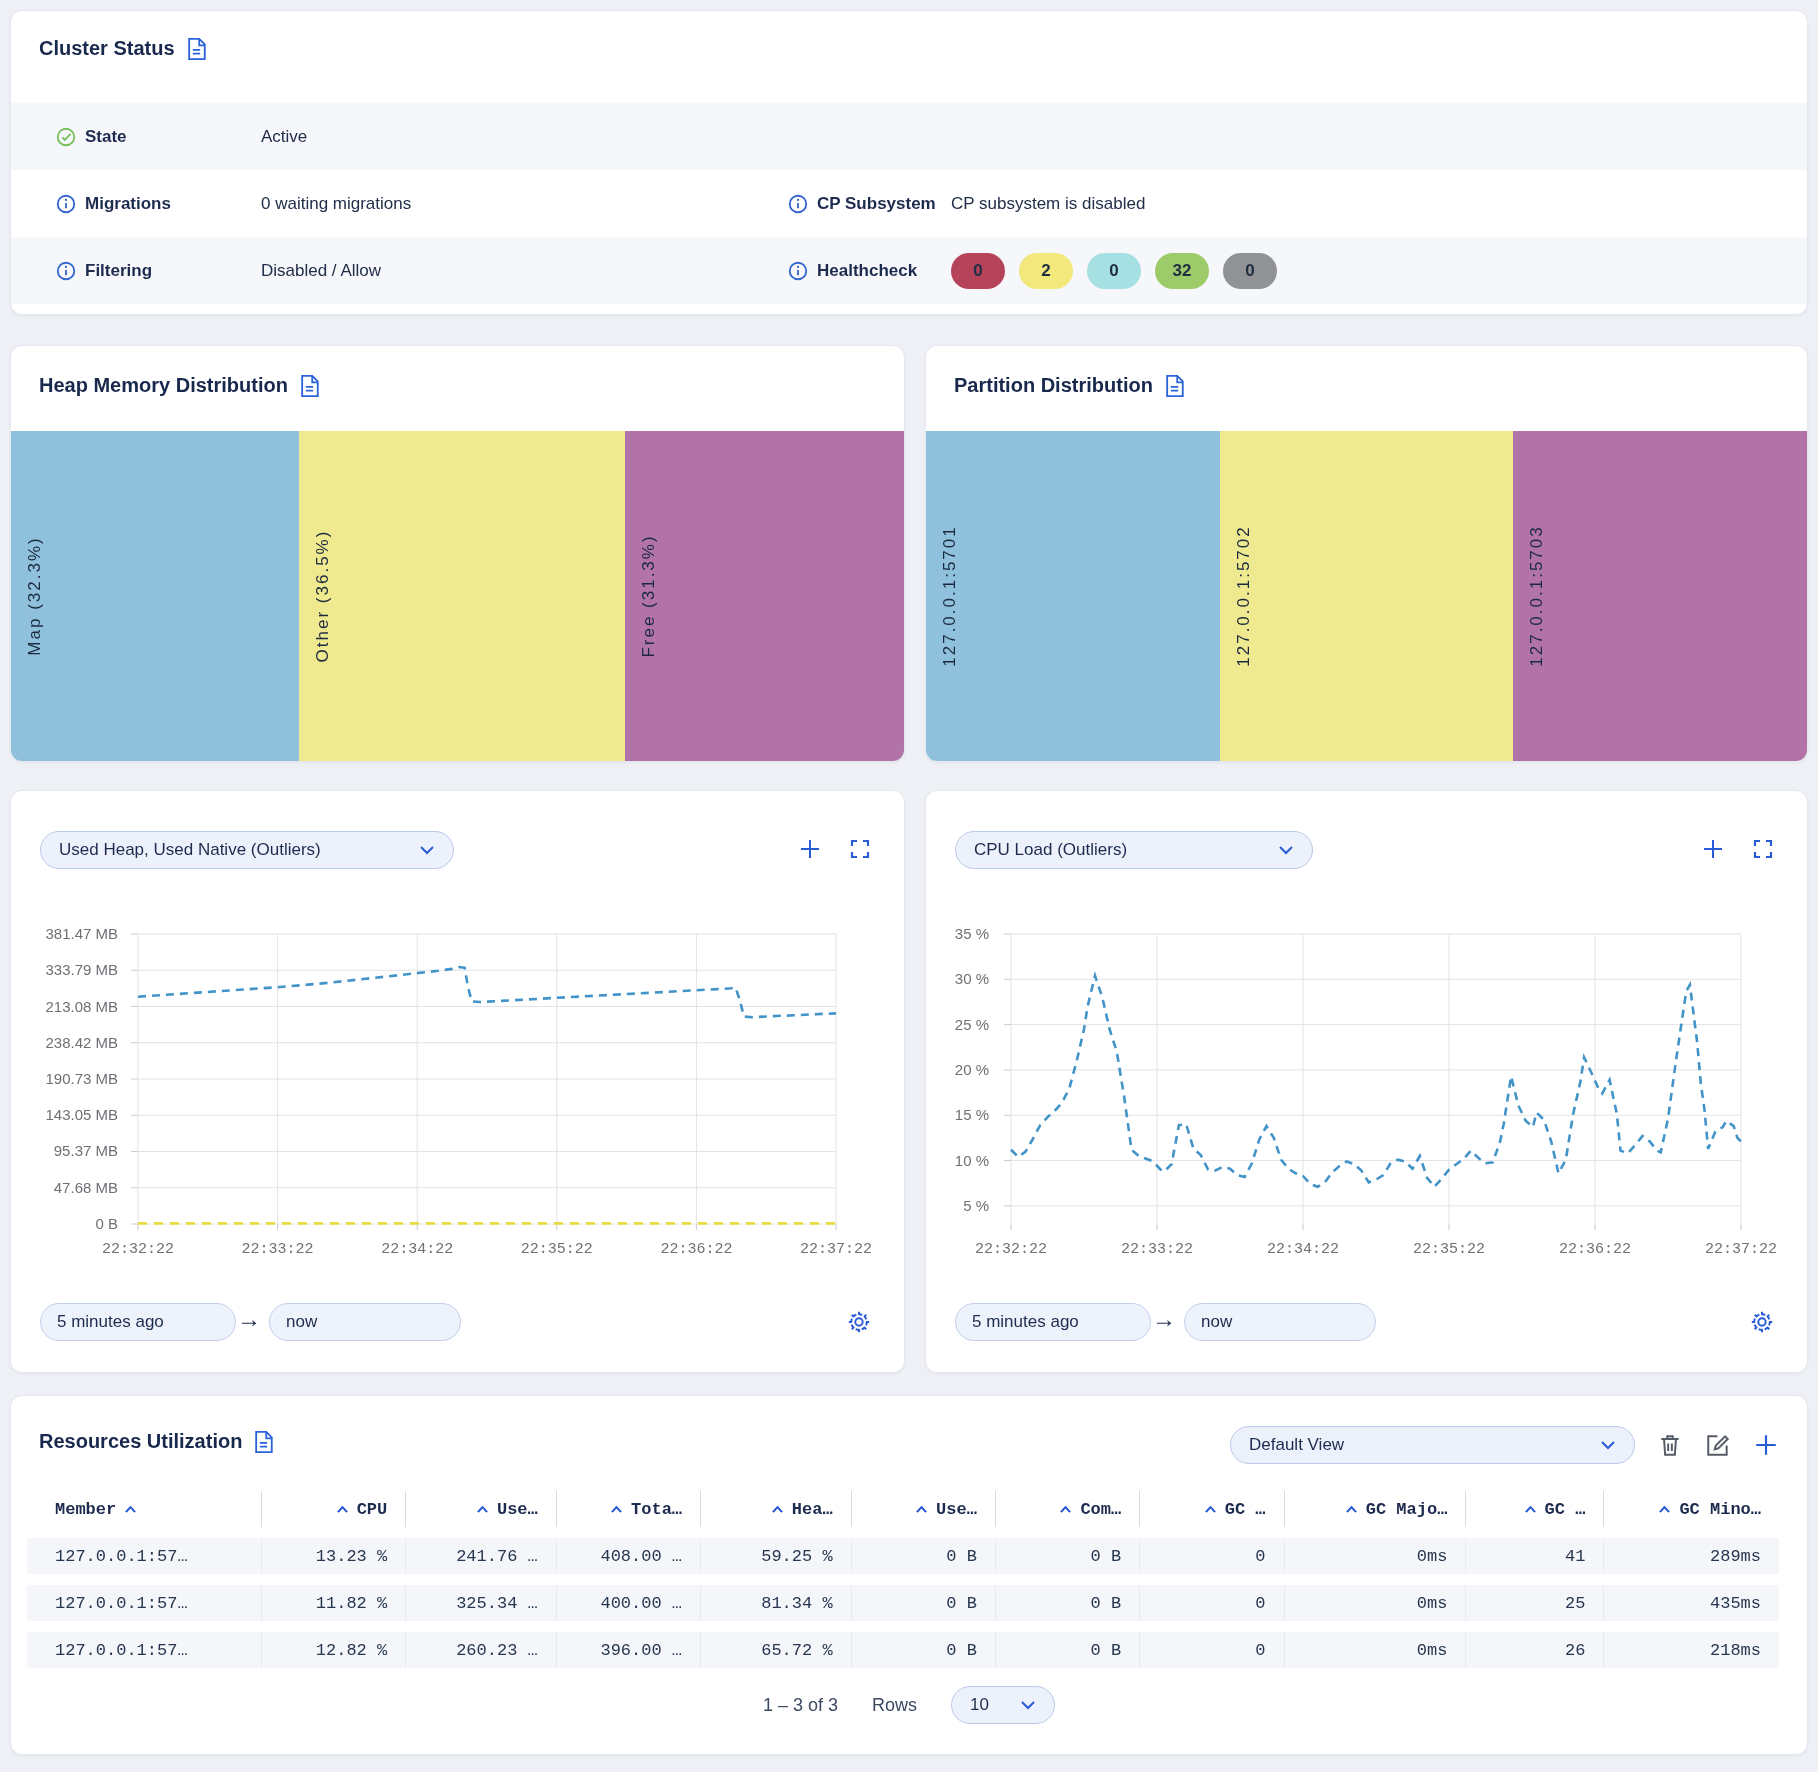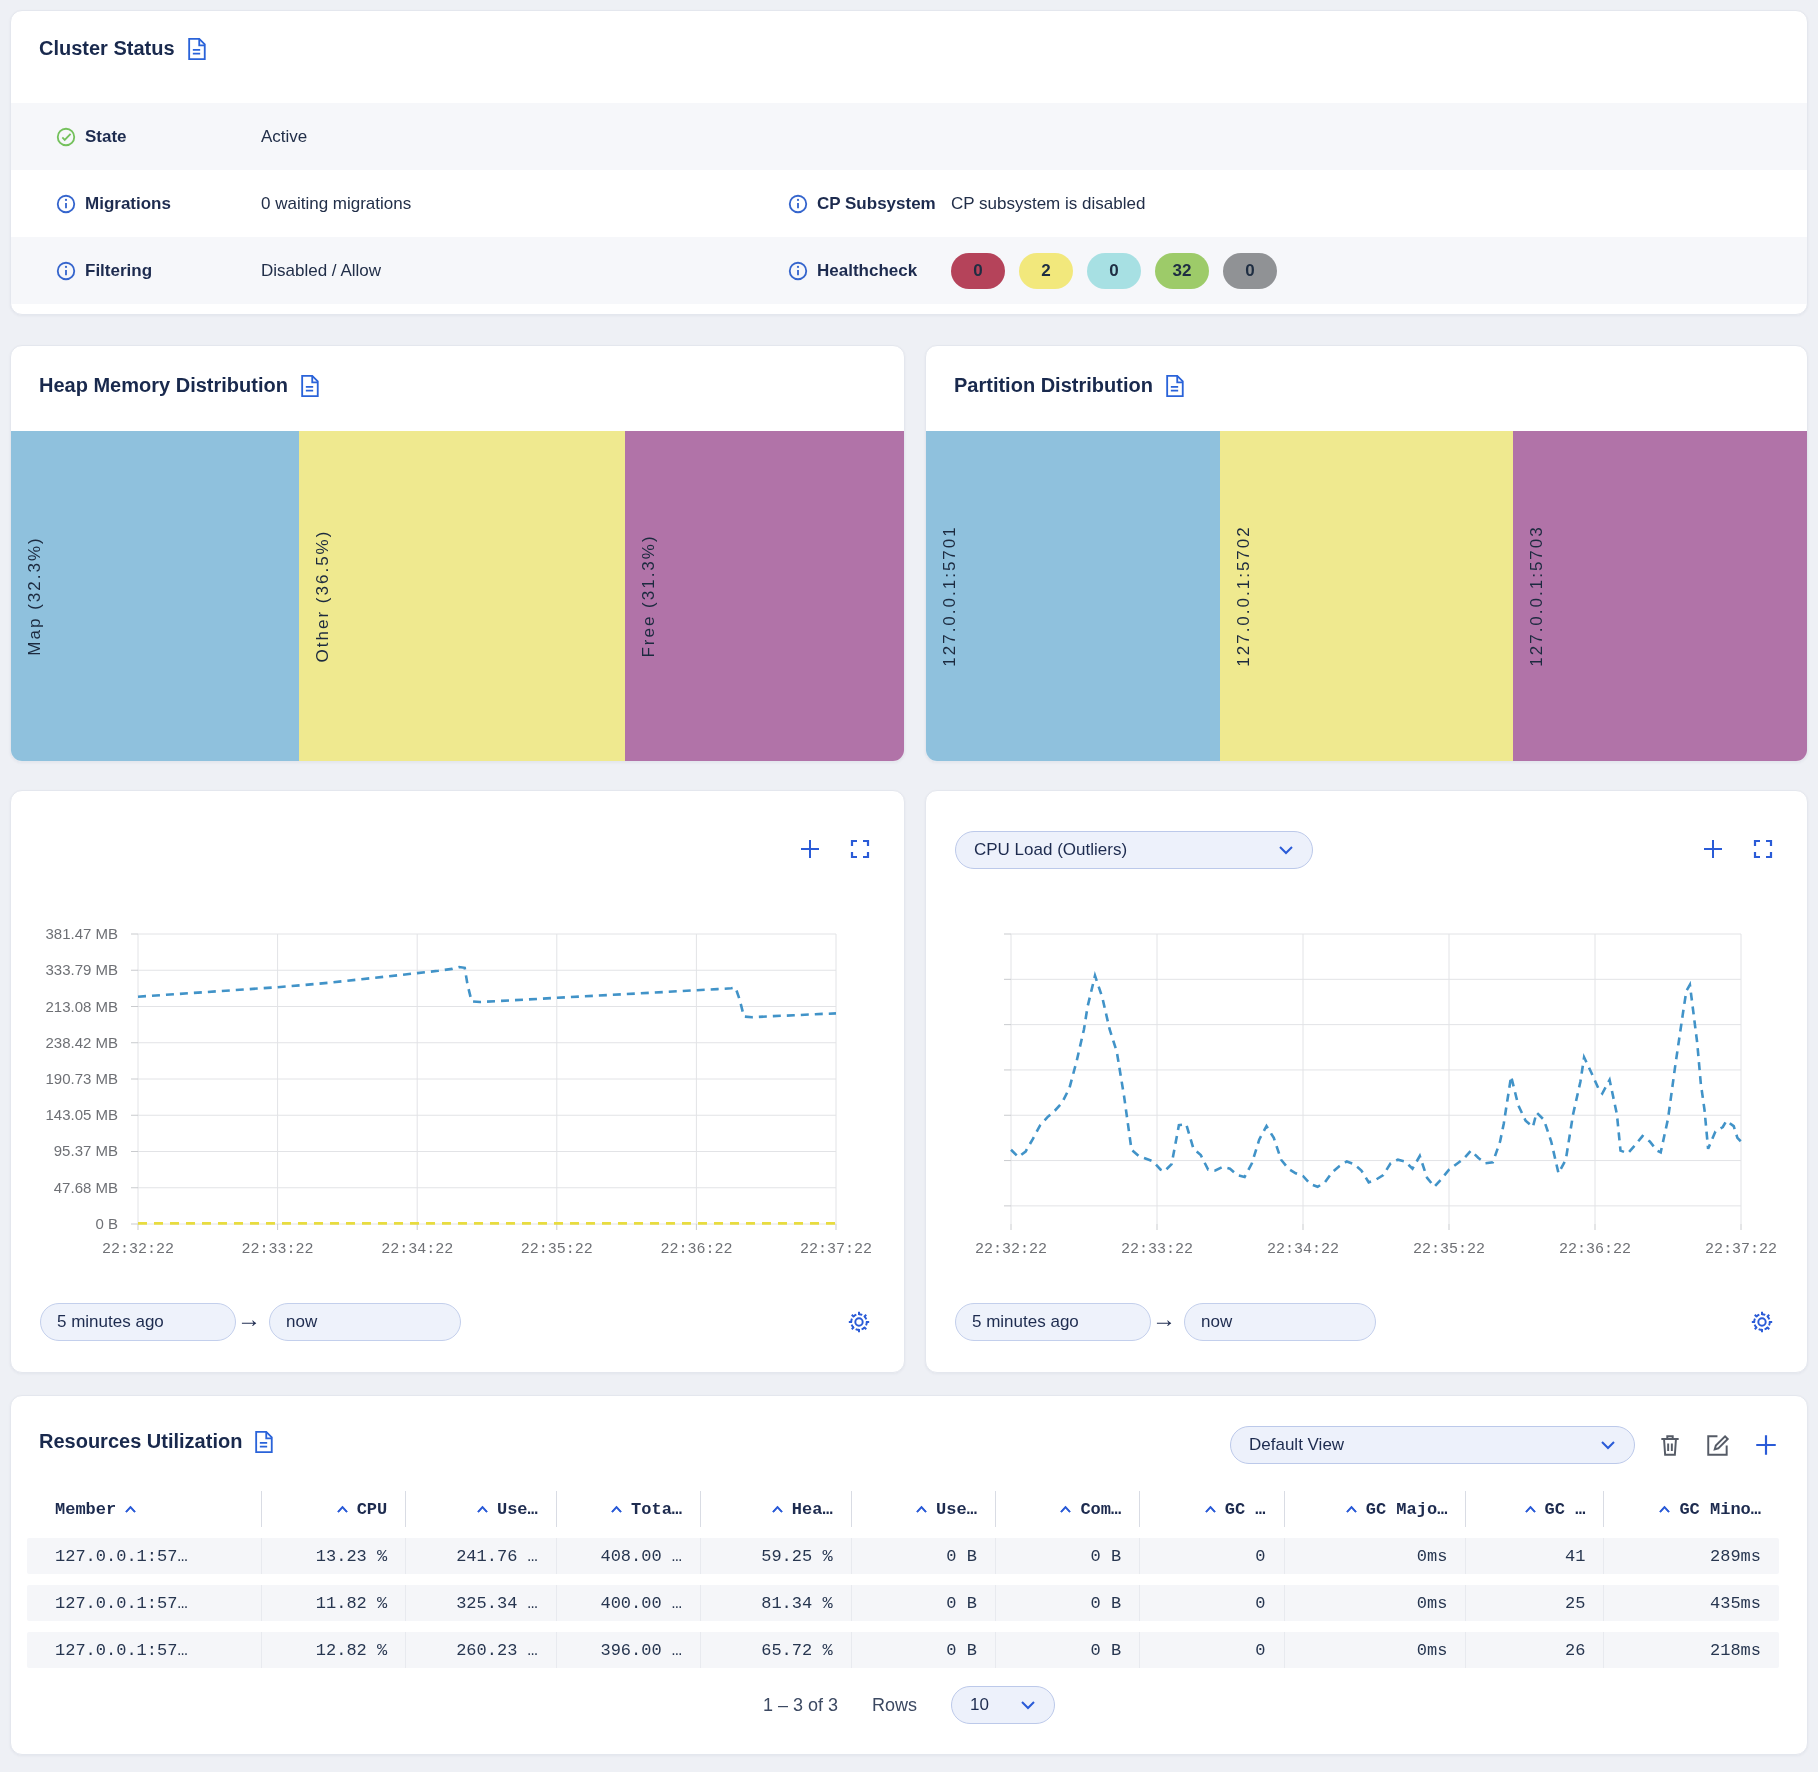--- a/index.html
+++ b/index.html
@@ -179,20 +179,26 @@
         <div class="bar-seg" style="left: 0%; width: 33.34%; background: rgb(143, 193, 221);"></div>
         <span class="bar-seg-label" style="left: calc(0% + 14px);">127.0.0.1:5701</span>
         <div class="bar-seg" style="left: 33.34%; width: 33.33%; background: rgb(239, 233, 143);"></div>
         <span class="bar-seg-label" style="left: calc(33.34% + 14px);">127.0.0.1:5702</span>
         <div class="bar-seg" style="left: 66.67%; width: 33.33%; background: rgb(177, 115, 168);"></div>
         <span class="bar-seg-label" style="left: calc(66.67% + 14px);">127.0.0.1:5703</span>
       </div>
   </div>
 
   <div class="card" id="card-heapchart">
+    <div class="pill metric-pill">
+      <span>Used Heap, Used Native (Outliers)</span>
+      <svg width="16" height="10" viewBox="0 0 16 10" fill="none" stroke="#2a5bd7" stroke-width="2">
+          <polyline points="2,2 8,8 14,2"></polyline>
+        </svg>
+    </div>
     <svg class="icon-btn plus-btn" viewBox="0 0 24 24" fill="none" stroke="#2a5bd7" stroke-width="2">
         <path d="M12 3v18M3 12h18"></path>
       </svg>
     <svg class="icon-btn expand-btn" viewBox="0 0 24 24" fill="none" stroke="#2a5bd7" stroke-width="2.2">
         <path d="M4 9V4h5M15 4h5v5M20 15v5h-5M9 20H4v-5"></path>
       </svg>
     <div class="ylabels">
         <span style="top: -9px;">381.47 MB</span>
         <span style="top: 27.2471px;">333.79 MB</span>
         <span style="top: 63.5019px;">213.08 MB</span>
@@ -267,20 +273,29 @@
       <svg width="16" height="10" viewBox="0 0 16 10" fill="none" stroke="#2a5bd7" stroke-width="2">
           <polyline points="2,2 8,8 14,2"></polyline>
         </svg>
     </div>
     <svg class="icon-btn plus-btn" viewBox="0 0 24 24" fill="none" stroke="#2a5bd7" stroke-width="2">
         <path d="M12 3v18M3 12h18"></path>
       </svg>
     <svg class="icon-btn expand-btn" viewBox="0 0 24 24" fill="none" stroke="#2a5bd7" stroke-width="2.2">
         <path d="M4 9V4h5M15 4h5v5M20 15v5h-5M9 20H4v-5"></path>
       </svg>
+    <div class="ylabels">
+        <span style="top: -9px;">35 %</span>
+        <span style="top: 36.3125px;">30 %</span>
+        <span style="top: 81.625px;">25 %</span>
+        <span style="top: 126.938px;">20 %</span>
+        <span style="top: 172.25px;">15 %</span>
+        <span style="top: 217.562px;">10 %</span>
+        <span style="top: 262.875px;">5 %</span>
+      </div>
     <div class="plot">
         <svg viewBox="0 0 730 290" width="730" height="290">
           <line x1="0" y1="0" x2="0" y2="290" stroke="#e2e3e6" stroke-width="1"></line>
           <line x1="146" y1="0" x2="146" y2="290" stroke="#e2e3e6" stroke-width="1"></line>
           <line x1="292" y1="0" x2="292" y2="290" stroke="#e2e3e6" stroke-width="1"></line>
           <line x1="438" y1="0" x2="438" y2="290" stroke="#e2e3e6" stroke-width="1"></line>
           <line x1="584" y1="0" x2="584" y2="290" stroke="#e2e3e6" stroke-width="1"></line>
           <line x1="730" y1="0" x2="730" y2="290" stroke="#e2e3e6" stroke-width="1"></line>
           <line x1="0" y1="0" x2="730" y2="0" stroke="#e2e3e6" stroke-width="1"></line>
           <line x1="-7" y1="0" x2="0" y2="0" stroke="#c9cbce" stroke-width="1"></line>

